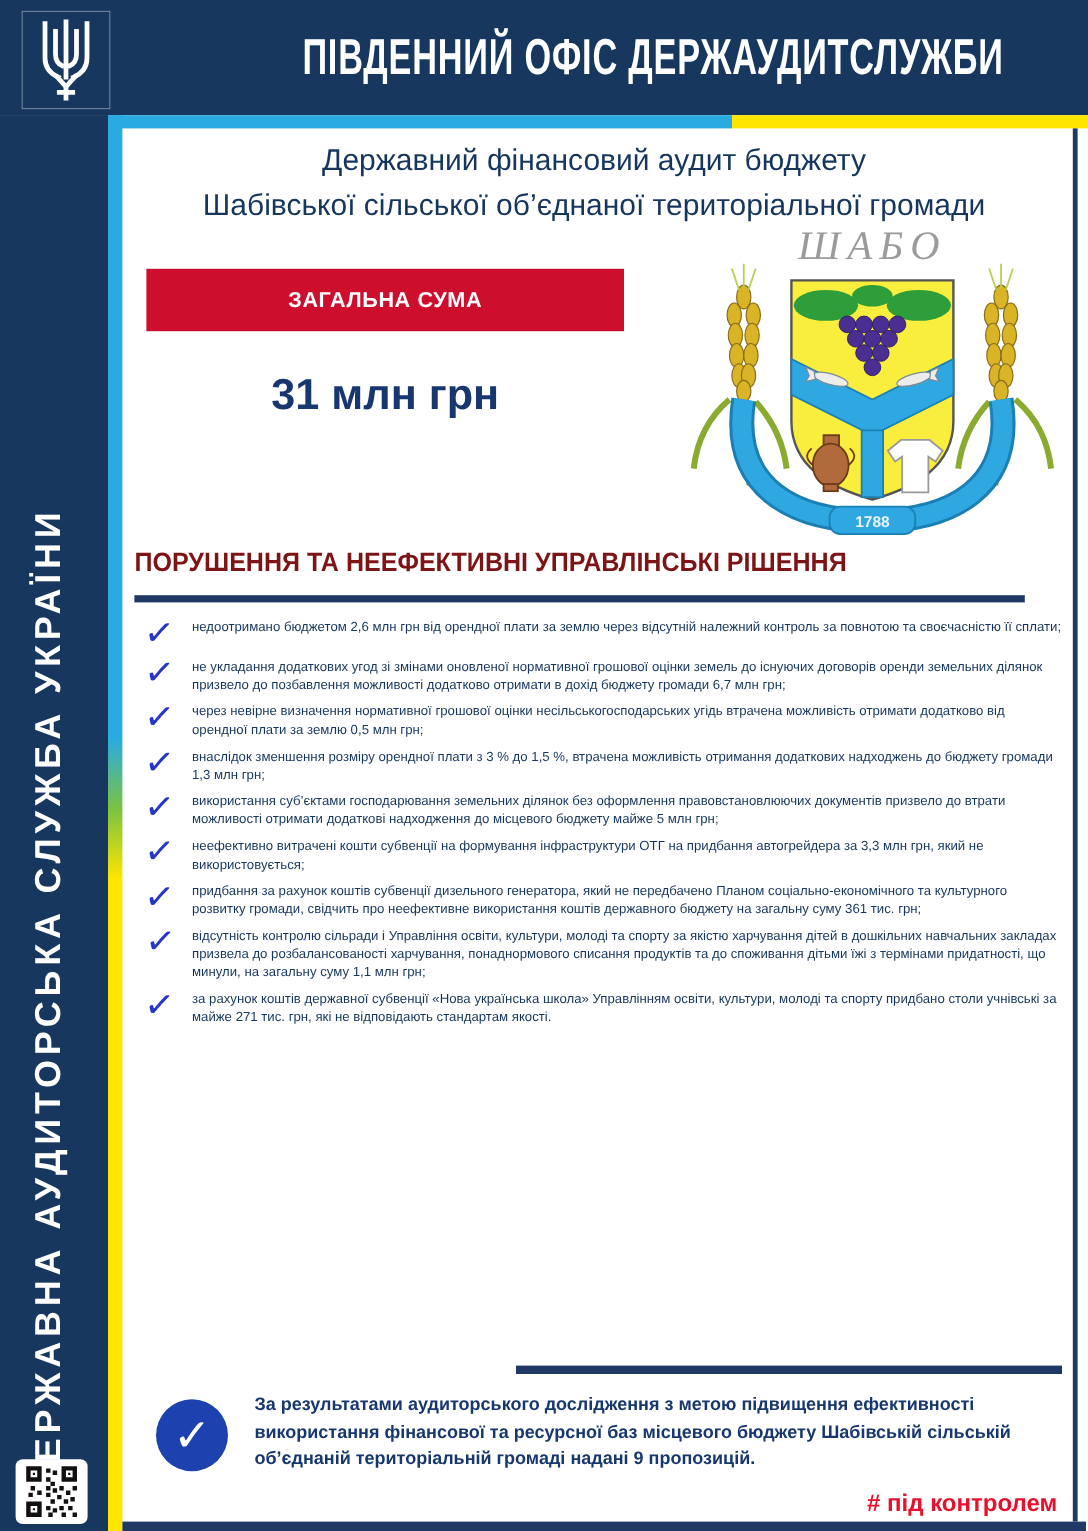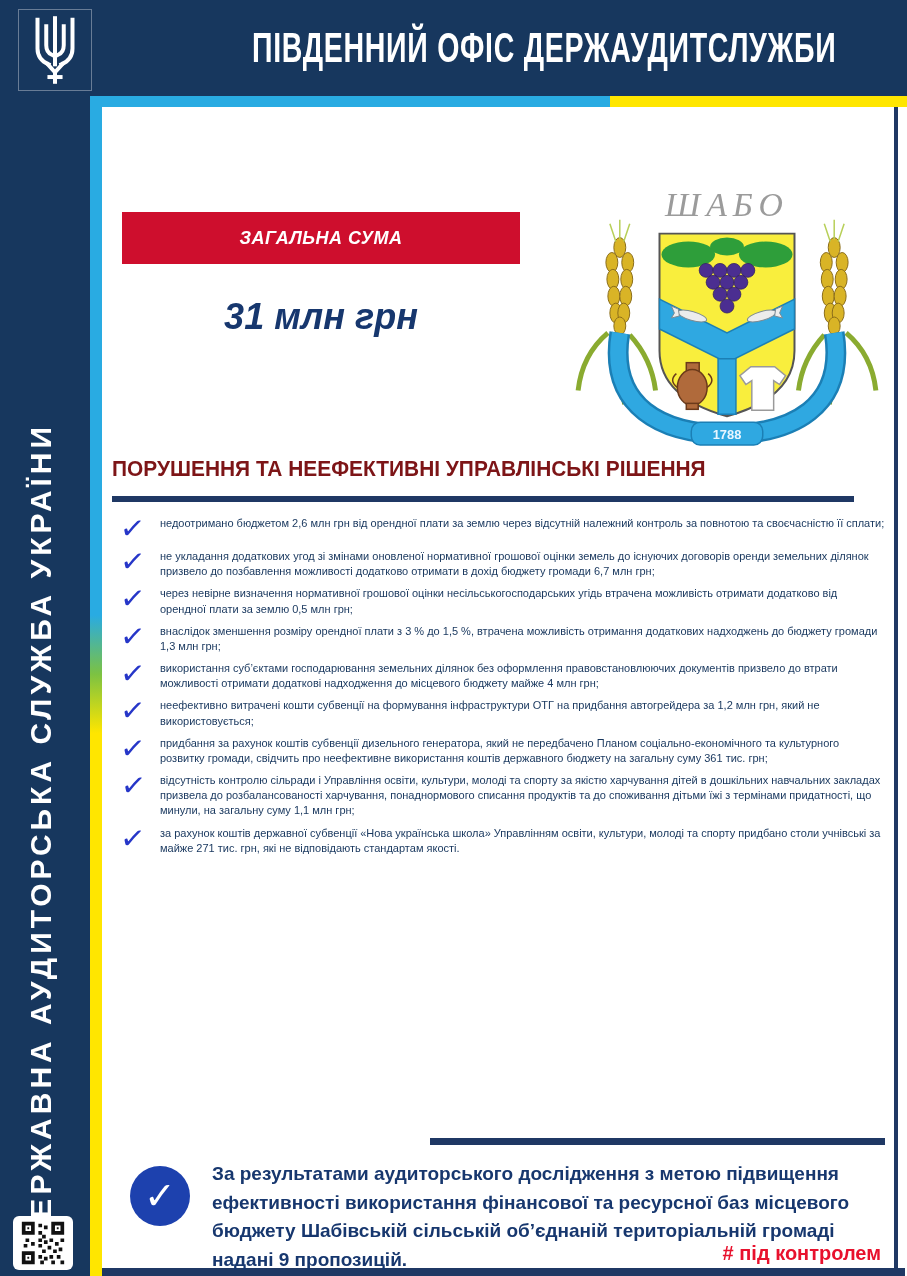--- a/index.html
+++ b/index.html
@@ -26,21 +26,21 @@
   .content{position:absolute;left:90px;top:96px;width:817px;height:1180px;background:#ffffff;}
   .strip-top-blue{position:absolute;left:0;top:0;width:520px;height:11px;background:#29abe2;}
   .strip-top-yellow{position:absolute;left:520px;top:0;width:297px;height:11px;background:#ffe600;}
   .strip-left{position:absolute;left:0;top:0;width:12px;height:100%;
     background:linear-gradient(to bottom,#29abe2 0%,#29abe2 44%,#7cc242 49%,#ffe600 54%,#ffe600 100%);}
   .strip-right{position:absolute;right:9px;top:11px;bottom:8px;width:4px;background:#1f3864;}
   .strip-bottom{position:absolute;left:12px;right:2px;bottom:0;height:8px;background:#1f3864;}
 
   .doc-title{position:absolute;left:20px;top:20px;width:770px;text-align:center;
     color:#17365d;font-size:25px;line-height:37px;}
-  .badges{position:absolute;left:32px;top:116px;width:398px;font-style:italic;}
+  .badges{position:absolute;left:32px;top:128px;width:398px;}
   .badge{height:52px;background:#ce0e2d;color:#ffffff;font-weight:bold;font-size:18px;
     letter-spacing:.5px;display:flex;align-items:center;justify-content:center;}
   .badge-value{color:#17376e;font-weight:bold;font-size:36px;text-align:center;
     padding:32px 0 14px 0;}
   .badge-value.second{padding:14px 0 0 0;}
 
   .emblem{position:absolute;left:478px;top:88px;width:318px;height:268px;}
 
   .section-title{position:absolute;left:22px;top:360px;color:#7d1517;font-weight:bold;
     font-size:22px;white-space:nowrap;transform:scaleX(.95);transform-origin:0 50%;}
@@ -51,21 +51,21 @@
   .check-icon{flex:0 0 40px;color:#2636c8;font-size:30px;font-weight:bold;line-height:26px;
     font-family:"DejaVu Sans",sans-serif;transform:rotate(6deg);padding-left:6px;}
   .finding-text{color:#17365d;font-size:11px;line-height:1.38;}
 
   .divider{position:absolute;left:340px;top:1042px;width:455px;height:7px;background:#1f3864;}
 
   .conclusion{position:absolute;left:40px;top:1064px;width:760px;display:flex;align-items:flex-start;}
   .check-circle{flex:0 0 60px;height:60px;border-radius:50%;background:#1d41ae;color:#ffffff;
     display:flex;align-items:center;justify-content:center;font-size:38px;font-weight:bold;
     font-family:"DejaVu Sans",sans-serif;margin-top:6px;}
-  .conclusion-text{margin-left:22px;color:#17376e;font-weight:bold;font-size:19px;line-height:1.5;width:660px;}
+  .conclusion-text{margin-left:22px;color:#17376e;font-weight:bold;font-size:15px;line-height:1.5;width:660px;}
 
   .hashtag{position:absolute;right:26px;top:1146px;color:#e8112d;font-weight:bold;font-size:20px;}
 </style>
 </head>
 <body>
 
 <div class="page">
 
   <div class="topbar">
     <div class="trident-box">
@@ -104,20 +104,24 @@
     </div>
   </div>
 
   <div class="content">
     <div class="strip-left"></div>
     <div class="strip-top-blue"></div>
     <div class="strip-top-yellow"></div>
     <div class="strip-right"></div>
     <div class="strip-bottom"></div>
 
+    <div class="doc-title">
+      <div>Державний фінансовий аудит бюджету</div>
+      <div>Шабівської сільської об’єднаної територіальної громади</div>
+    </div>
 
     <div class="badges">
       <div class="badge">ЗАГАЛЬНА СУМА</div>
       <div class="badge-value">31 млн грн</div>
     </div>
 
     <div class="emblem">
       <svg width="318" height="268" viewBox="0 0 320 270">
 
         <g>
@@ -233,25 +237,25 @@
       <div class="finding">
         <span class="check-icon">✓</span>
         <span class="finding-text">через невірне визначення нормативної грошової оцінки несільськогосподарських угідь втрачена можливість отримати додатково від орендної плати за землю 0,5 млн грн;</span>
       </div>
       <div class="finding">
         <span class="check-icon">✓</span>
         <span class="finding-text">внаслідок зменшення розміру орендної плати з 3 % до 1,5 %, втрачена можливість отримання додаткових надходжень до бюджету громади 1,3 млн грн;</span>
       </div>
       <div class="finding">
         <span class="check-icon">✓</span>
-        <span class="finding-text">використання суб’єктами господарювання земельних ділянок без оформлення правовстановлюючих документів призвело до втрати можливості отримати додаткові надходження до місцевого бюджету майже 4 млн грн;</span>
-      </div>
-      <div class="finding">
-        <span class="check-icon">✓</span>
-        <span class="finding-text">неефективно витрачені кошти субвенції на формування інфраструктури ОТГ на придбання автогрейдера за 1,2 млн грн, який не використовується;</span>
+        <span class="finding-text">використання суб’єктами господарювання земельних ділянок без оформлення правовстановлюючих документів призвело до втрати можливості отримати додаткові надходження до місцевого бюджету майже 5 млн грн;</span>
+      </div>
+      <div class="finding">
+        <span class="check-icon">✓</span>
+        <span class="finding-text">неефективно витрачені кошти субвенції на формування інфраструктури ОТГ на придбання автогрейдера за 3,3 млн грн, який не використовується;</span>
       </div>
       <div class="finding">
         <span class="check-icon">✓</span>
         <span class="finding-text">придбання за рахунок коштів субвенції дизельного генератора, який не передбачено Планом соціально-економічного та культурного розвитку громади, свідчить про неефективне використання коштів державного бюджету на загальну суму 361 тис. грн;</span>
       </div>
       <div class="finding">
         <span class="check-icon">✓</span>
         <span class="finding-text">відсутність контролю сільради і Управління освіти, культури, молоді та спорту за якістю харчування дітей в дошкільних навчальних закладах призвела до розбалансованості харчування, понаднормового списання продуктів та до споживання дітьми їжі з термінами придатності, що минули, на загальну суму 1,1 млн грн;</span>
       </div>
       <div class="finding">

